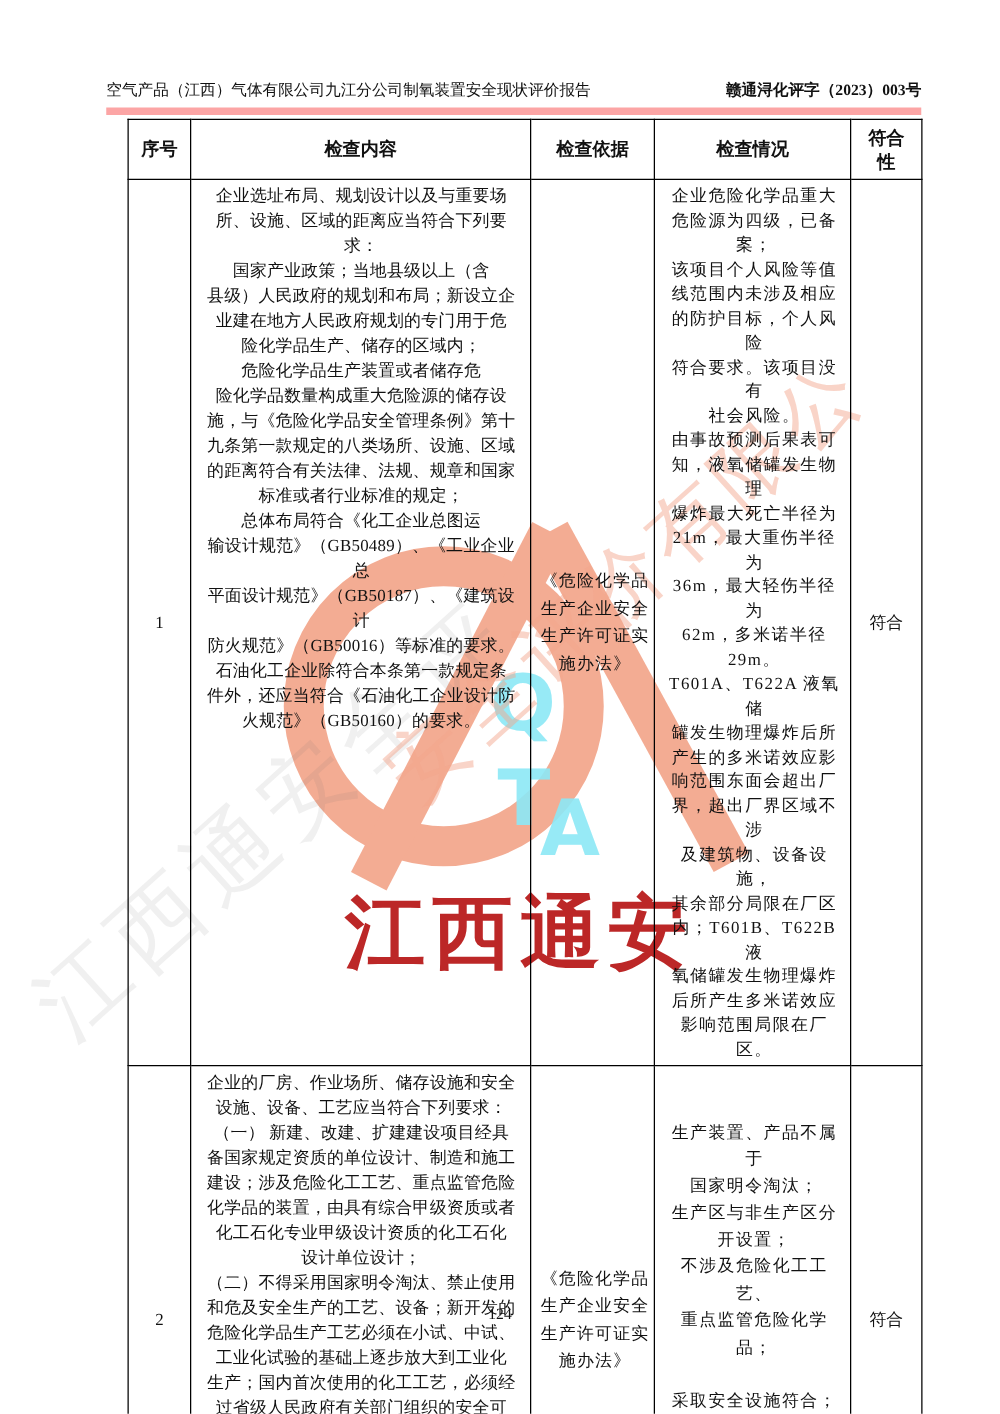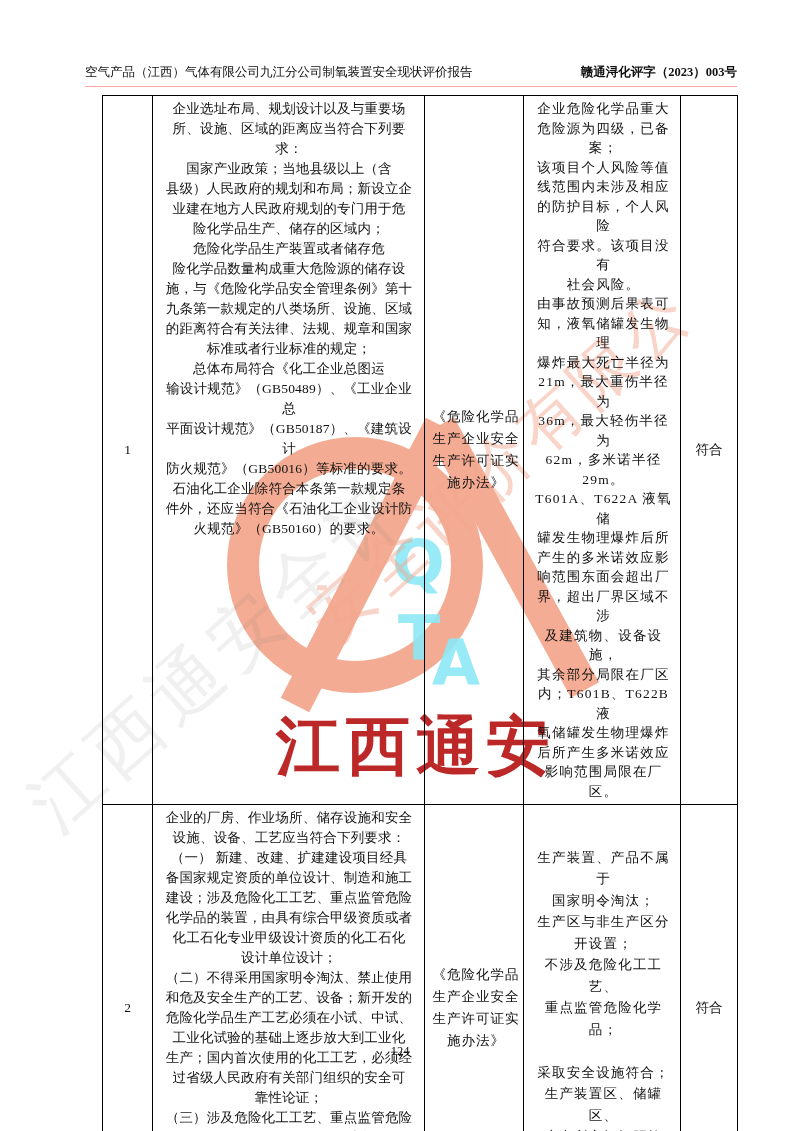--- a/index.html
+++ b/index.html
@@ -33,21 +33,21 @@
   .wm-cyan{
     position:absolute;line-height:1;font-weight:700;
     font-family:"DejaVu Sans","Liberation Sans",sans-serif;
     color:#8ce8f6;opacity:.9;
   }
   
   #content{position:absolute;inset:0;z-index:1;}
   .page-header{
     position:absolute;left:85px;top:64px;width:652px;
     display:flex;justify-content:space-between;align-items:flex-end;
-    border-bottom:1px solid #fca5a5;padding-bottom:5px;
+    border-bottom:6px solid #fca5a5;padding-bottom:5px;
     font-size:12.5px;white-space:nowrap;
   }
   .page-header .ref{font-weight:700;padding-left:28px;}
   .doc-table{
     position:absolute;left:102px;top:95px;width:635px;
     border-collapse:collapse;table-layout:fixed;
     background:transparent;
   }
   .doc-table td,.doc-table th{
     border:1px solid #000;background:transparent;
@@ -108,20 +108,28 @@
 
   <table class="doc-table">
     <colgroup>
       <col style="width:50px">
         <col style="width:272px">
         <col style="width:99px">
       <col style="width:157px">
         <col style="width:57px">
     </colgroup>
     <tbody>
+        <tr style="height:48px;">
+      <th>序号</th>
+      <th>检查内容</th>
+      <th>检查依据</th>
+      <th>检查情况</th>
+      <th class="pre">符合
+性</th>
+    </tr>
     <tr style="height:494px;">
       <td class="cell-idx">1</td>
       <td class="cell-content pre">企业选址布局、规划设计以及与重要场
 所、设施、区域的距离应当符合下列要求：
 国家产业政策；当地县级以上（含
 县级）人民政府的规划和布局；新设立企
 业建在地方人民政府规划的专门用于危
 险化学品生产、储存的区域内；
 危险化学品生产装置或者储存危
 险化学品数量构成重大危险源的储存设

